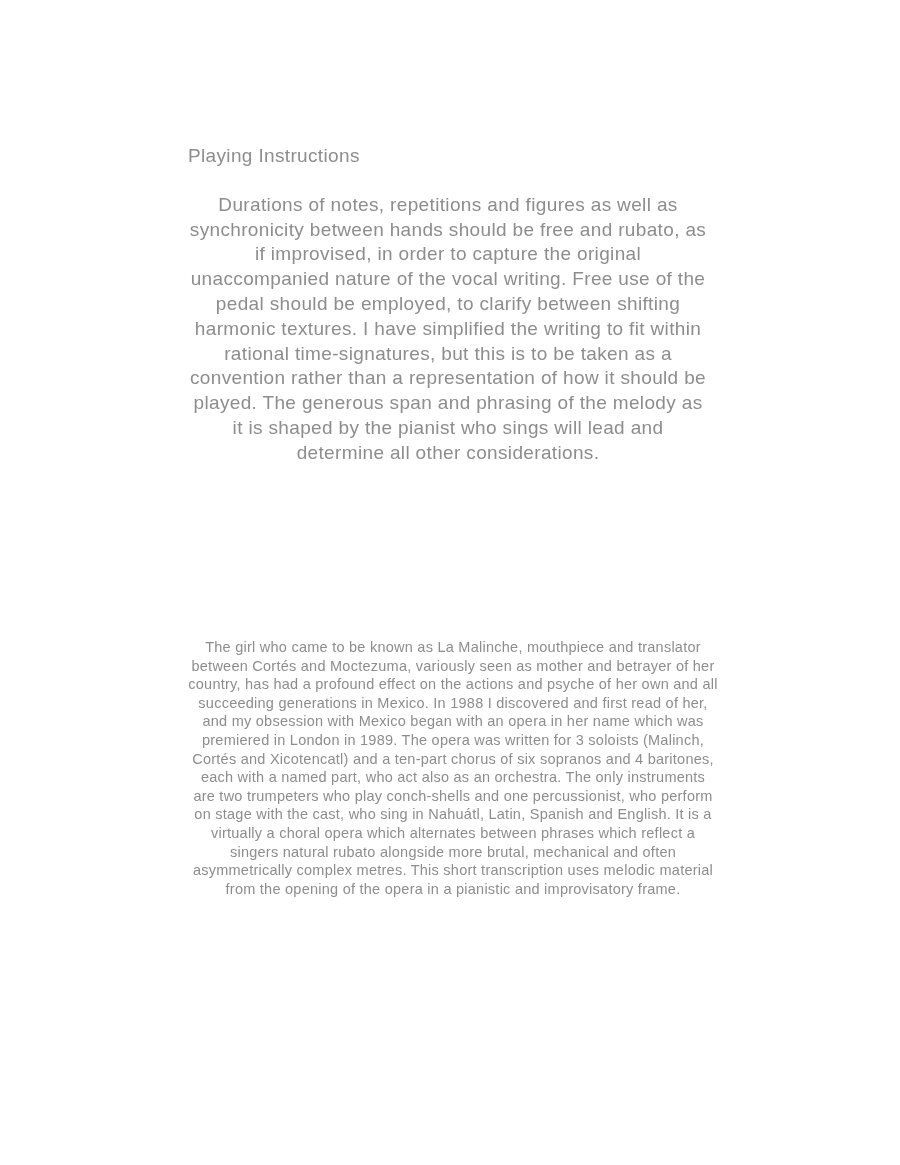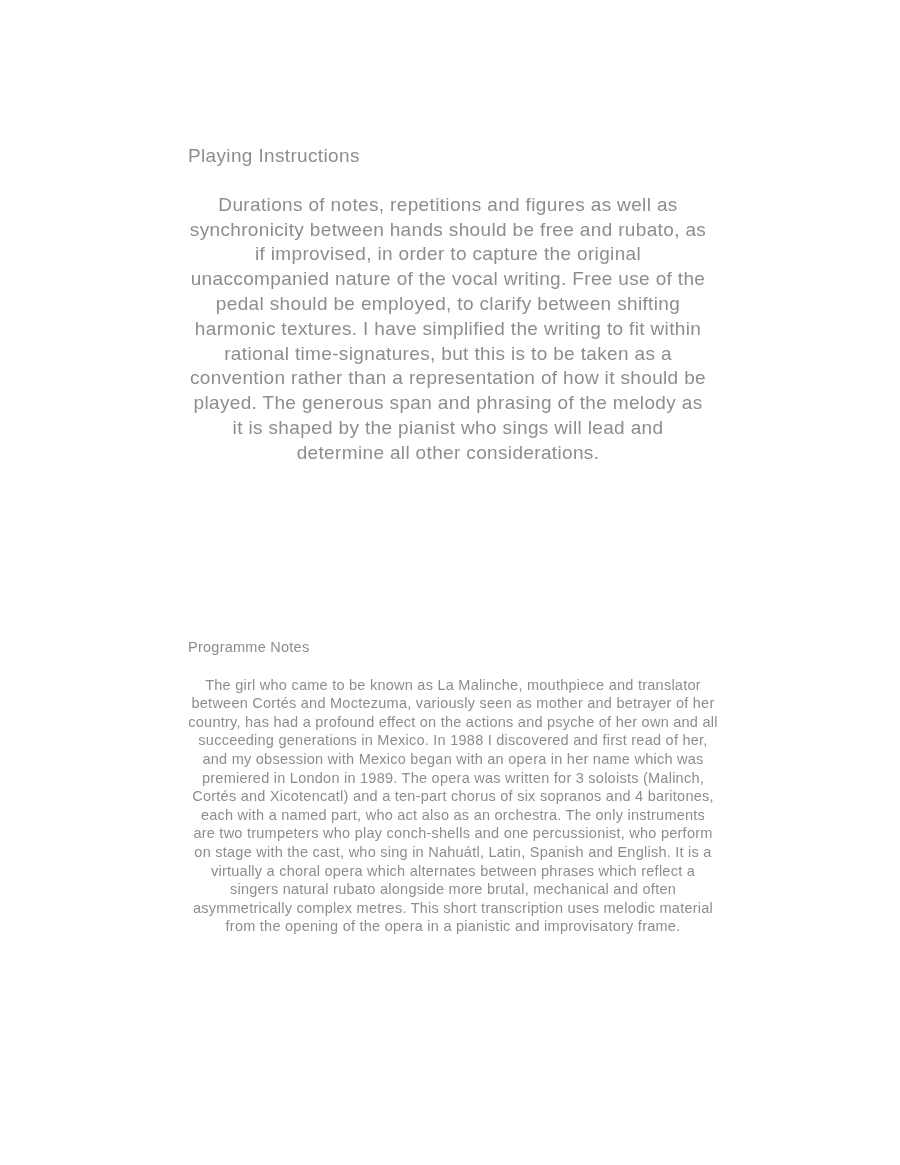--- a/index.html
+++ b/index.html
@@ -59,17 +59,16 @@
 <body>
 
 <div class="page">
 
   <section class="section section-playing">
     <h2>Playing Instructions</h2>
     <p>Durations of notes, repetitions and figures as well as synchronicity between hands should be free and rubato, as if improvised, in order to capture the original unaccompanied nature of the vocal writing. Free use of the pedal should be employed, to clarify between shifting harmonic textures. I have simplified the writing to fit within rational time-signatures, but this is to be taken as a convention rather than a representation of how it should be played. The generous span and phrasing of the melody as it is shaped by the pianist who sings will lead and determine all other considerations.</p>
   </section>
 
   <section class="section section-programme">
-    <h2>Programme Notes</h2>
     <p>The girl who came to be known as La Malinche, mouthpiece and translator between Cortés and Moctezuma, variously seen as mother and betrayer of her country, has had a profound effect on the actions and psyche of her own and all succeeding generations in Mexico. In 1988 I discovered and first read of her, and my obsession with Mexico began with an opera in her name which was premiered in London in 1989. The opera was written for 3 soloists (Malinch, Cortés and Xicotencatl) and a ten-part chorus of six sopranos and 4 baritones, each with a named part, who act also as an orchestra. The only instruments are two trumpeters who play conch-shells and one percussionist, who perform on stage with the cast, who sing in Nahuátl, Latin, Spanish and English. It is a virtually a choral opera which alternates between phrases which reflect a singers natural rubato alongside more brutal, mechanical and often asymmetrically complex metres. This short transcription uses melodic material from the opening of the opera in a pianistic and improvisatory frame.</p>
   </section>
 
 </div>
 
 </body></html>

